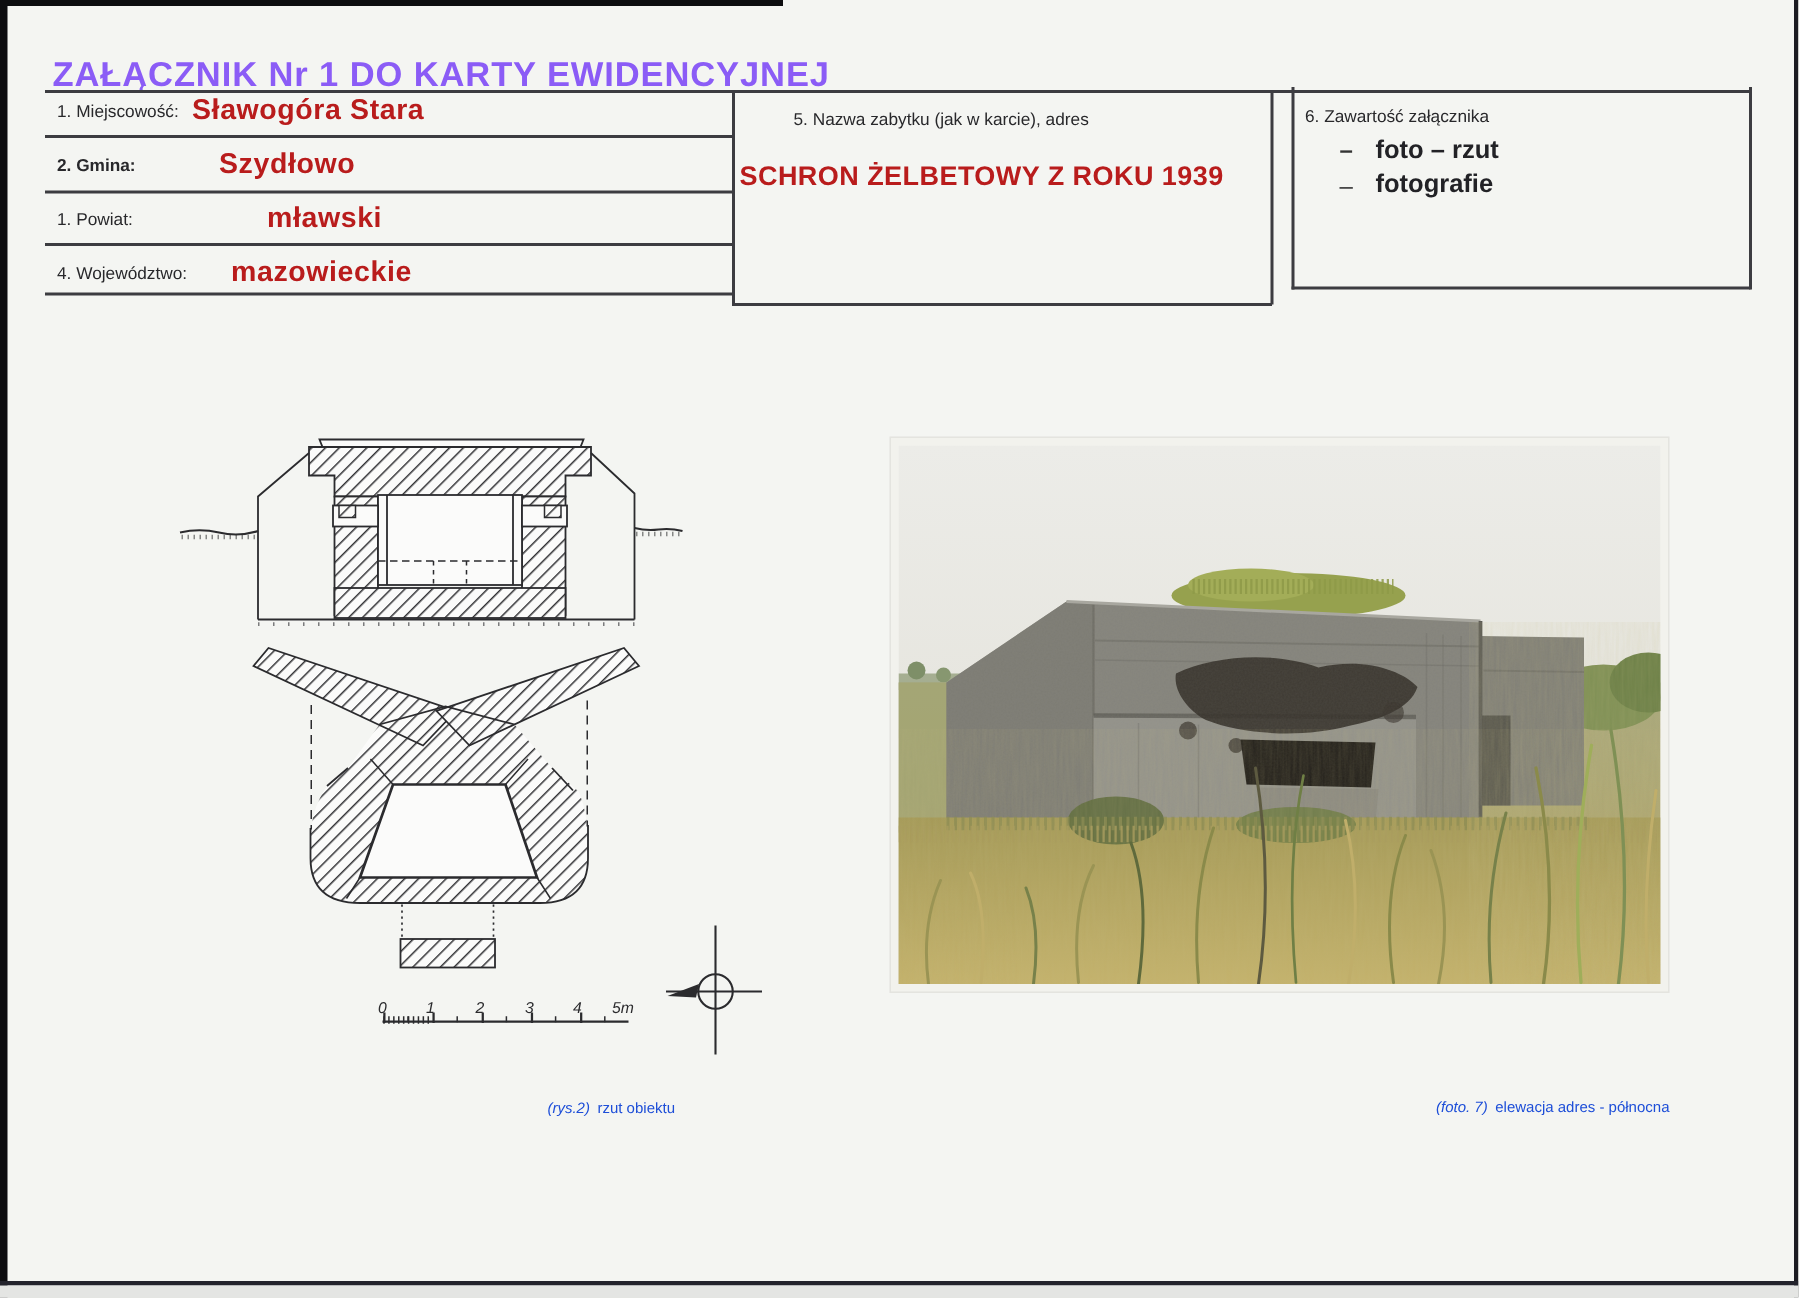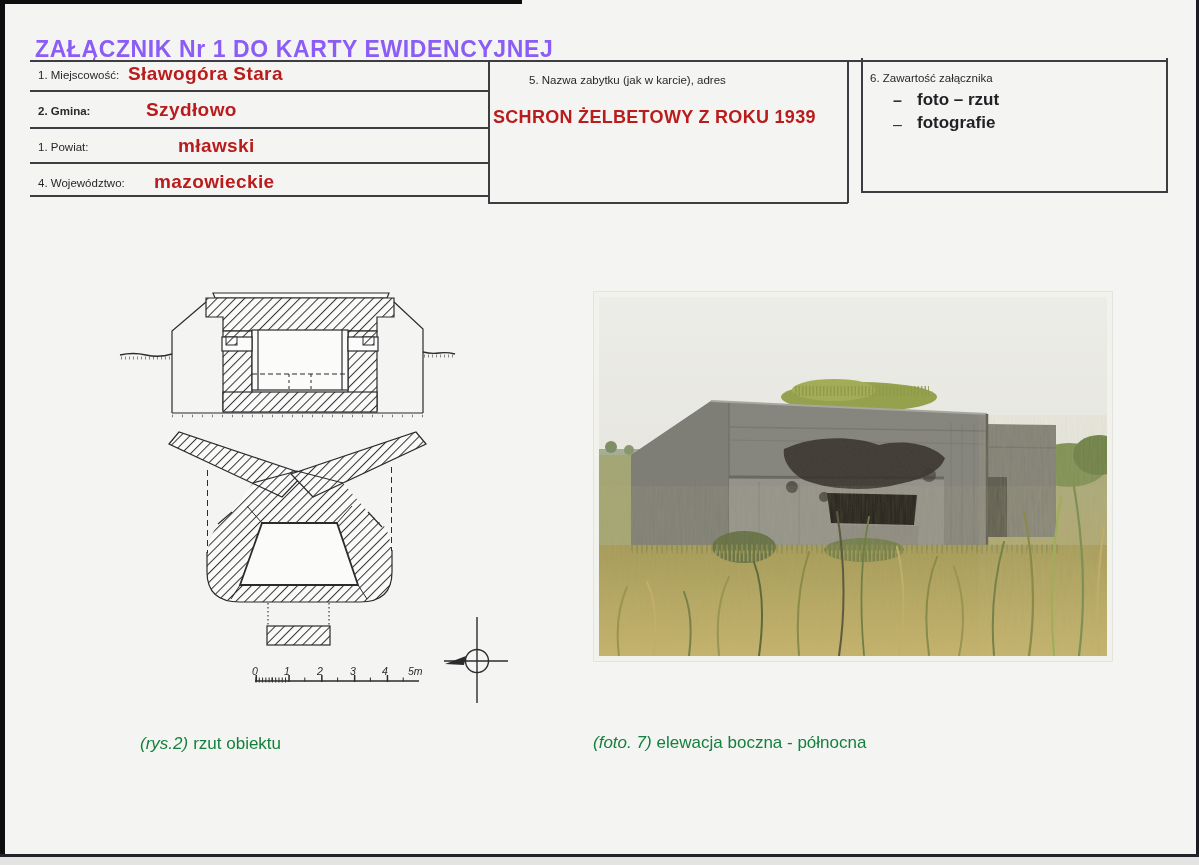--- a/index.html
+++ b/index.html
@@ -23,21 +23,21 @@
   }
 
   .hline,.vline{position:absolute;background:#3c3c41;}
 
   .flabel{position:absolute;font-size:11.5px;color:#28282b;white-space:nowrap;}
   .fvalue{position:absolute;font-size:19px;font-weight:bold;letter-spacing:.4px;color:#b91c1c;white-space:nowrap;}
   .fvalue.caps{font-size:18px;letter-spacing:.3px;}
   .att-item{position:absolute;font-size:17px;font-weight:bold;color:#222226;white-space:nowrap;}
   .att-dash{position:absolute;font-size:16px;color:#333;}
 
-  .caption{position:absolute;font-size:17px;color:#15803d;text-align:left;white-space:nowrap;}
+  .caption{position:absolute;font-size:10px;color:#1d4ed8;text-align:right;white-space:nowrap;}
   .caption .pfx{font-style:italic;}
   .caption .txt{margin-left:5px;}
 
   .photo-print{
     position:absolute;left:593px;top:291px;width:520px;height:371px;
     background:#f2f2ed;border:1px solid rgba(60,60,60,.08);box-sizing:border-box;
     padding:5px;
   }
   .photo-print svg{display:block;}
   svg text{font-family:"Liberation Sans","DejaVu Sans",sans-serif;}
@@ -290,16 +290,16 @@
           <path d="M430,359 Q440,290 425,215" stroke="#8a8a4a" stroke-width="2.2"></path>
           <path d="M455,358 Q448,280 462,200" stroke="#9fae5a" stroke-width="2.2"></path>
           <path d="M480,359 Q490,280 475,190" stroke="#7f9055" stroke-width="2.2"></path>
           <path d="M500,358 Q495,300 505,230" stroke="#c0ae6a" stroke-width="2"></path>
         </g>
       </g>
     </svg>
   </div>
 
   <div class="caption" style="left:593px;top:733px;width:520px;">
-    <span class="pfx">(foto. 7)</span><span class="txt">elewacja boczna - północna</span>
+    <span class="pfx">(foto. 7)</span><span class="txt">elewacja adres - północna</span>
   </div>
 
 </div>
 
 </body></html>

